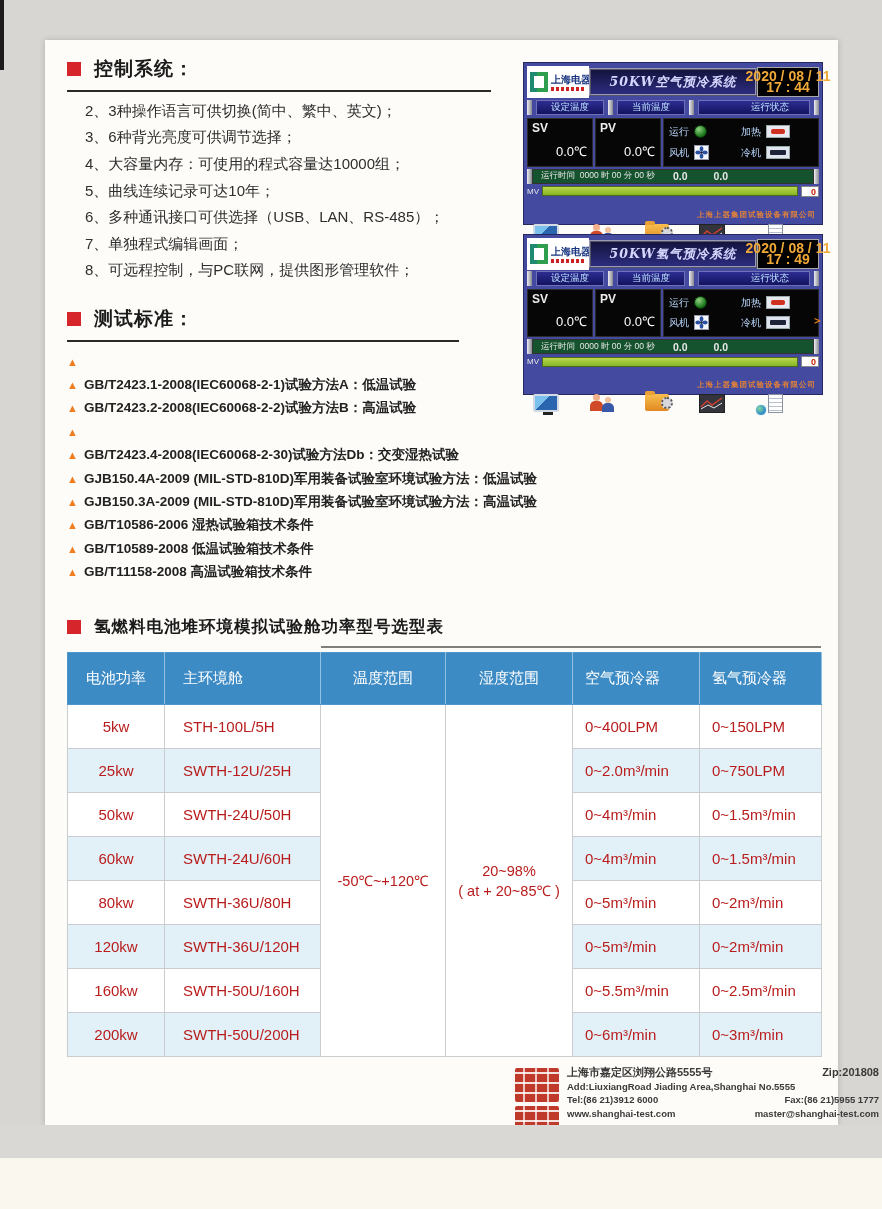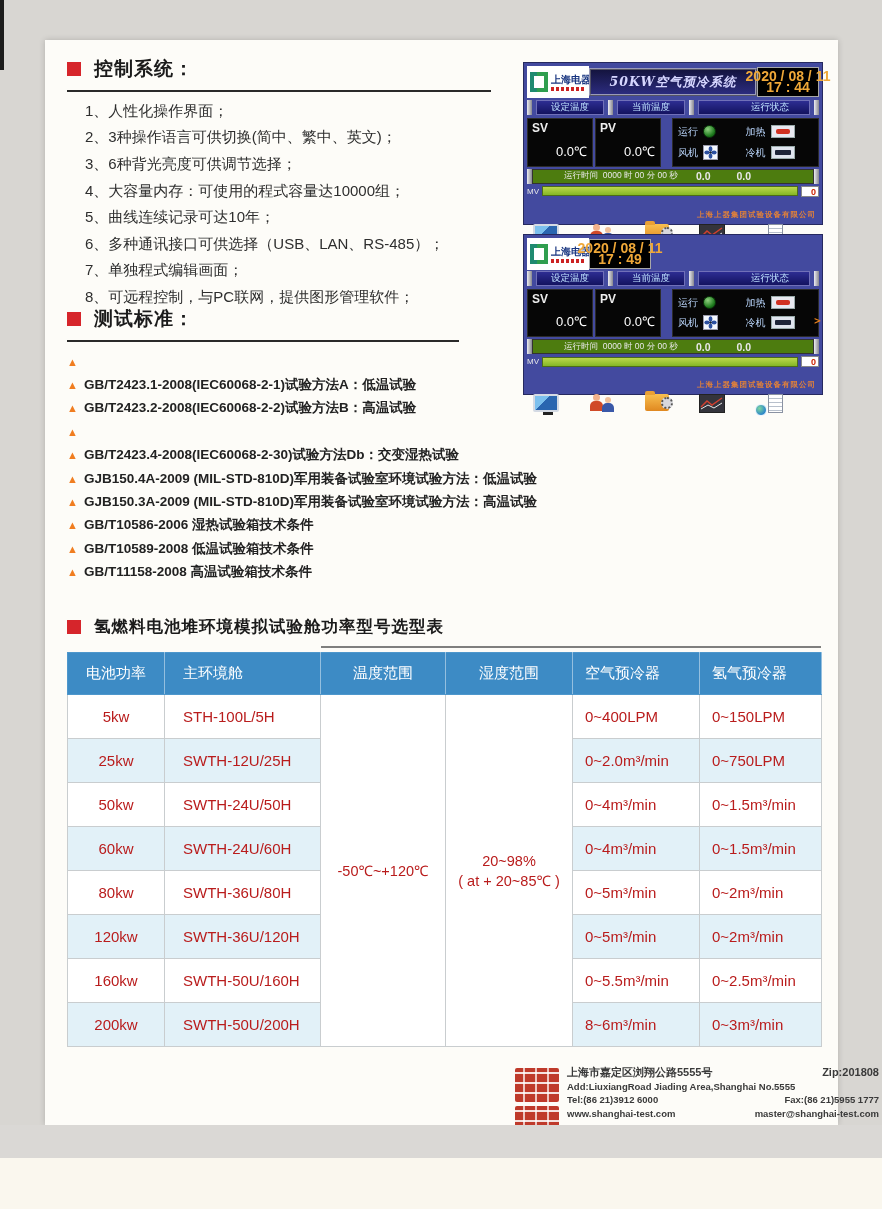--- a/index.html
+++ b/index.html
@@ -65,35 +65,35 @@
   .pbtn { height:15px; display:flex; align-items:center; justify-content:center;
     background:linear-gradient(#2d2d92,#131360); border:1px solid #7070b8;
     color:#bfe2ff; font-size:9.5px; white-space:nowrap; }
   .pbtn.b1,.pbtn.b2 { width:68px; }
   .pbtn.b3 { flex:1;padding-left:32px; }
   .p-main { height:54px; margin-top:2px; display:flex; gap:2px; }
   .blackbox { background:#060606; border:1px solid #2b2b2b; }
   .svpv { width:66px; position:relative; }
   .svpv .lab { position:absolute; left:4px; top:2px; color:#ececec; font-size:12px; font-weight:bold; }
   .svpv .val { position:absolute; right:5px; bottom:6px; color:#fff; font-size:13px; }
-  .status { flex:1; display:grid; grid-template-columns:1fr 1fr; grid-template-rows:1fr 1fr; padding:3px 5px;margin-left:9px; }
+  .status { flex:1; display:grid; grid-template-columns:1fr 1fr; grid-template-rows:1fr 1fr; padding:3px 5px; }
   .stitem { display:flex; align-items:center; gap:5px; color:#bcd8ff; font-size:10px; white-space:nowrap; }
   .run-light { width:13px; height:13px; border-radius:50%; border:1px solid #0a3a0a;
     background:radial-gradient(circle at 35% 30%, #90d080, #1d7a1d 65%, #0c3b0c); }
   .heat-icon { width:24px; height:13px; background:#e8e8f0; border:1px solid #9aa;
     display:flex; align-items:center; justify-content:center; }
   .heat-icon i { display:block; width:14px; height:5px; background:#d03020; border-radius:2px; }
   .fan-icon { width:15px; height:15px; background:#f4f8ff; border:1px solid #99a;
     display:flex; align-items:center; justify-content:center; }
   .cool-icon { width:24px; height:13px; background:#dfe4ee; border:1px solid #9aa;
     display:flex; align-items:center; justify-content:center; }
   .cool-icon i { display:block; width:16px; height:5px; background:#1d2438; border-radius:1px; }
   .p-runtime { height:15px; margin-top:2px; display:flex; align-items:center; }
-  .p-runtime .bar { flex:1; height:15px; background:#4d7c0f; border:1px solid #333;
-    display:flex; align-items:center; color:#e8e8e8; font-size:8.5px; padding-left:31px; white-space:nowrap; }
+  .p-runtime .bar { flex:1; height:15px; background:#14532d; border:1px solid #333;
+    display:flex; align-items:center; color:#e8e8e8; font-size:8.5px; padding-left:8px; white-space:nowrap; }
   .p-runtime .bar .vv { font-size:10.5px; font-weight:bold; }
   .p-mv { height:12px; margin-top:2px; display:flex; align-items:center; gap:3px; }
   .p-mv .mvl { color:#e8e8e8; font-size:8px; }
   .p-mv .mvbar { flex:1; height:10px; background:linear-gradient(#bcd84c,#84b626); border:1px solid #4c6c18; }
   .p-mv .mvbox { width:18px; height:11px; background:#fff; border:1px solid #888;
     color:#cc2200; font-size:9px; font-weight:bold; text-align:right; padding-right:2px; line-height:10px; }
   .p-icons { flex:1; position:relative;margin-top:24px; }
   .pi { position:absolute; top:3px; }
   .monitor-icon { left:6px; width:26px; height:18px; border:2px solid #d4dae4; border-radius:2px;
     background:linear-gradient(135deg,#7cc0ee 0 40%,#2a66b0 40%); }
@@ -115,21 +115,21 @@
     border:1px solid #e8f4ff; background:radial-gradient(circle at 35% 35%, #7fd6a0, #2b86c8 70%); }
   .p-company { position:absolute; right:3px; bottom:1px; color:#e0813a; font-size:7.5px; font-weight:bold; letter-spacing:1px; }
   .page-curl-arrow { position:absolute; right:-1px; top:78px; color:#e8821e; font-size:11px; font-weight:bold; }
 
   
   .sec-table-head { left:22px; top:576px; }
   .sec-table-head .t { font-size:16.5px; }
   .artifact-line { position:absolute; left:276px; top:606px; width:500px; height:2px; background:#3c3c3c; opacity:.65; }
   table.sel { position:absolute; left:22px; top:612px; width:754px; border-collapse:collapse; table-layout:fixed; }
   table.sel th {
-    height:42px; background:#3d8bc5; color:#fff; font-weight:normal; font-size:15px;
+    height:52px; background:#3d8bc5; color:#fff; font-weight:normal; font-size:15px;
     border:1px solid #4e97cc; border-right:1px solid rgba(255,255,255,.45);
   }
   table.sel td { height:44px; font-size:15px; color:#b91c1c; border:1px solid #c9cdcf; background:#fff; }
   table.sel tr.alt td { background:#e2f1f8; }
   table.sel td.merge { background:#fff; text-align:center; font-size:14.5px; line-height:20px; }
   .col-power { width:97px; }  .col-chamber { width:156px; }
   .col-temp { width:125px; }  .col-hum { width:127px; }
   .col-air { width:127px; }   .col-h2 { width:122px; }
   td.c-power, th.h-power { text-align:center; }
   td.c-chamber, th.h-chamber { text-align:left; padding-left:18px; }
@@ -153,21 +153,20 @@
 
 <div class="page">
 
   <div class="sec-head" style="left:22px; top:16px;">
     <span class="red-sq"></span>
     <span class="t">控制系统：</span>
   </div>
   <div class="rule" style="left:22px; top:50px; width:424px;"></div>
 
   <ul class="control-list">
-    <li>1、人性化操作界面；</li>
     <li>2、3种操作语言可供切换(简中、繁中、英文)；</li>
     <li>3、6种背光亮度可供调节选择；</li>
     <li>4、大容量内存：可使用的程式容量达10000组；</li>
     <li>5、曲线连续记录可达10年；</li>
     <li>6、多种通讯接口可供选择（USB、LAN、RS-485）；</li>
     <li>7、单独程式编辑画面；</li>
     <li>8、可远程控制，与PC联网，提供图形管理软件；</li>
   </ul>
 
   <div class="panel p1">
@@ -282,20 +281,21 @@
       <div class="p-logo">
         <span class="logo-mark">
             <span class="c1"></span>
             <span class="c2"></span>
           </span>
         <span class="lt">
             <span class="cn">上海电器</span>
             <span class="redline"></span>
           </span>
       </div>
+      <div class="p-title">50KW氢气预冷系统</div>
       <div class="p-date">
         <span>2020 / 08 / 11</span>
         <span>17 : 49</span>
       </div>
     </div>
     <div class="p-btnrow">
       <span class="cap"></span>
       <span class="pbtn b1">设定温度</span>
       <span class="cap"></span>
       <span class="pbtn b2">当前温度</span>
@@ -500,21 +500,21 @@
       </tr>
       <tr>
         <td class="c-power">160kw</td>
         <td class="c-chamber">SWTH-50U/160H</td>
         <td class="c-air">0~5.5m³/min</td>
         <td class="c-h2">0~2.5m³/min</td>
       </tr>
       <tr class="alt">
         <td class="c-power">200kw</td>
         <td class="c-chamber">SWTH-50U/200H</td>
-        <td class="c-air">8~6m³/min</td>
+        <td class="c-air">0~6m³/min</td>
         <td class="c-h2">0~3m³/min</td>
       </tr>
     </tbody>
   </table>
 
   <div class="seal">
     <div class="sq"></div>
       <div class="sq"></div>
   </div>
   <div class="footer-text">

